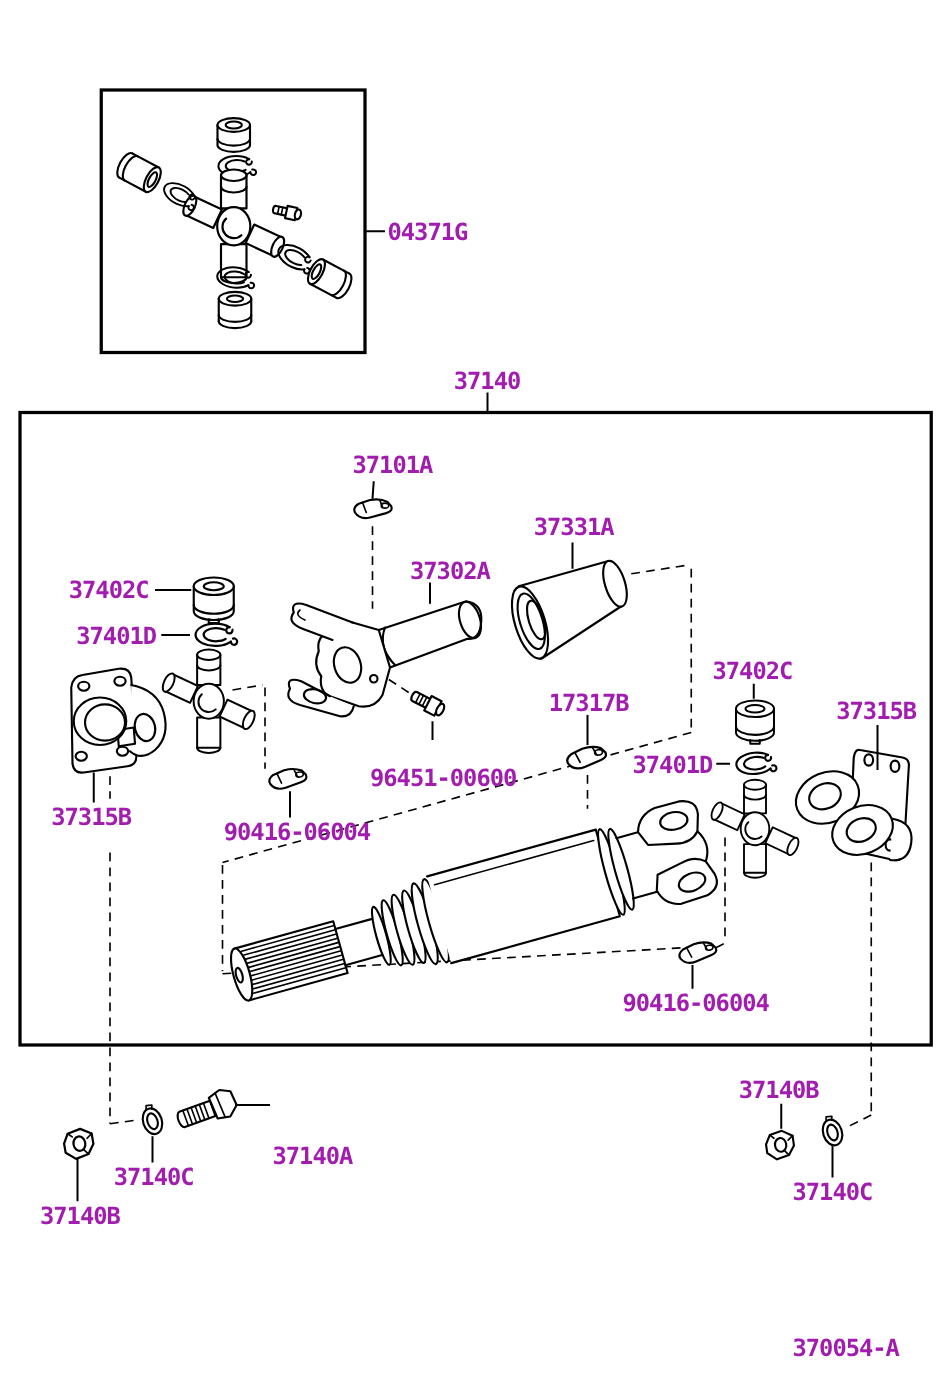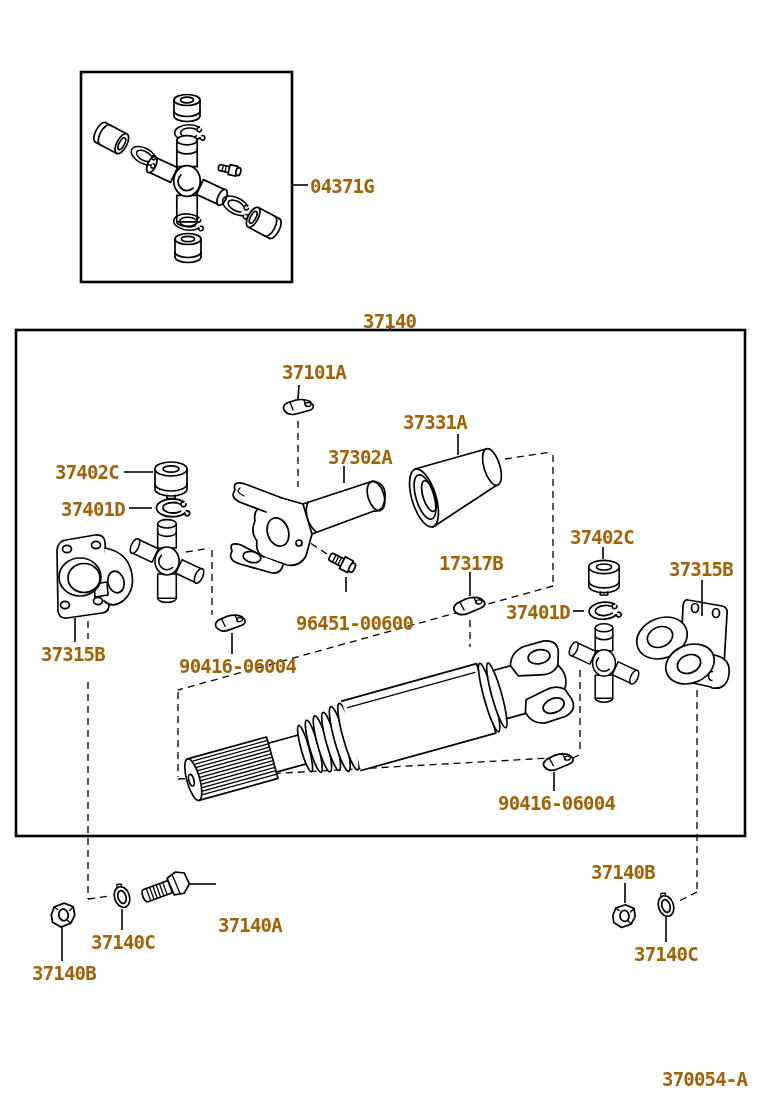--- a/index.html
+++ b/index.html
@@ -6,21 +6,21 @@
   .stage{
     position:relative;width:760px;height:1112px;background:#ffffff;
     font-family:"DejaVu Sans Mono","Liberation Mono",monospace;
     overflow:hidden;
   }
   .stage svg{position:absolute;left:0;top:0;}
   .callout{
     position:absolute;
     font:bold 19px "DejaVu Sans Mono","Liberation Mono",monospace;
     letter-spacing:-0.8px;
-    color:#a16207;line-height:1;white-space:nowrap;
+    color:#a21caf;line-height:1;white-space:nowrap;
   }
   .ln{stroke:#000;fill:none;stroke-width:1.7;stroke-linecap:round;stroke-linejoin:round;}
   .fw{fill:#fff;}
   .thin{stroke-width:1.3;}
   .dash{stroke:#000;fill:none;stroke-width:1.3;stroke-dasharray:7 5;}
   .lead{stroke:#000;fill:none;stroke-width:1.6;}
   .bx{fill:none;stroke:#000;stroke-width:2.6;}
 </style>
 </head>
 <body>
@@ -282,35 +282,35 @@
     <line x1="62" y1="927" x2="62" y2="961"></line>
     <line x1="625" y1="883" x2="625" y2="903"></line>
     <line x1="666" y1="917" x2="666" y2="942"></line>
   </g>
 
   <rect x="81" y="72" width="211" height="210" class="bx"></rect>
   <rect x="16" y="330" width="729" height="506" class="bx"></rect>
 </svg>
 
 <div class="callout" style="left:310px;top:177px">04371G</div>
-<div class="callout" style="left:363px;top:312px">37140</div>
+<div class="callout" style="left:363px;top:296px">37140</div>
 <div class="callout" style="left:282px;top:363px">37101A</div>
-<div class="callout" style="left:403px;top:413px">37331A</div>
+<div class="callout" style="left:427px;top:413px">37331A</div>
 <div class="callout" style="left:328px;top:448px">37302A</div>
 <div class="callout" style="left:55px;top:463px">37402C</div>
 <div class="callout" style="left:61px;top:500px">37401D</div>
 <div class="callout" style="left:570px;top:528px">37402C</div>
 <div class="callout" style="left:669px;top:560px">37315B</div>
 <div class="callout" style="left:439px;top:554px">17317B</div>
 <div class="callout" style="left:296px;top:614px">96451-00600</div>
 <div class="callout" style="left:506px;top:603px">37401D</div>
 <div class="callout" style="left:41px;top:645px">37315B</div>
 <div class="callout" style="left:179px;top:657px">90416-06004</div>
 <div class="callout" style="left:498px;top:794px">90416-06004</div>
 <div class="callout" style="left:218px;top:916px">37140A</div>
 <div class="callout" style="left:91px;top:933px">37140C</div>
 <div class="callout" style="left:32px;top:964px">37140B</div>
 <div class="callout" style="left:591px;top:863px">37140B</div>
 <div class="callout" style="left:634px;top:945px">37140C</div>
 
-<div class="callout" style="left:662px;top:1070px">370054-A</div>
+<div class="callout" style="left:634px;top:1070px">370054-A</div>
 
 </div>
 
 </body></html>

